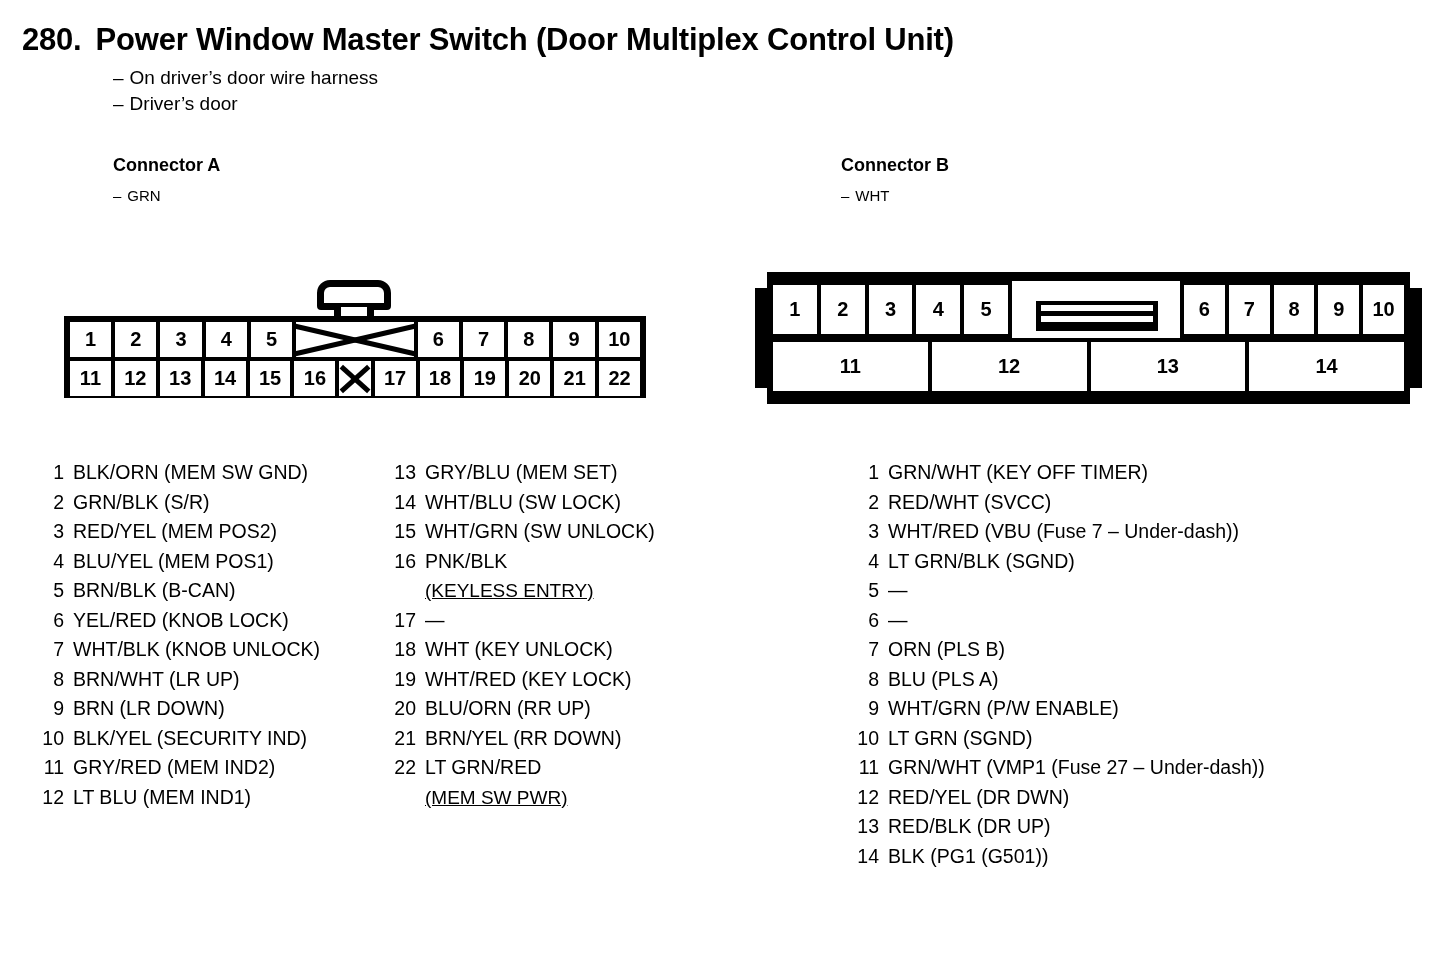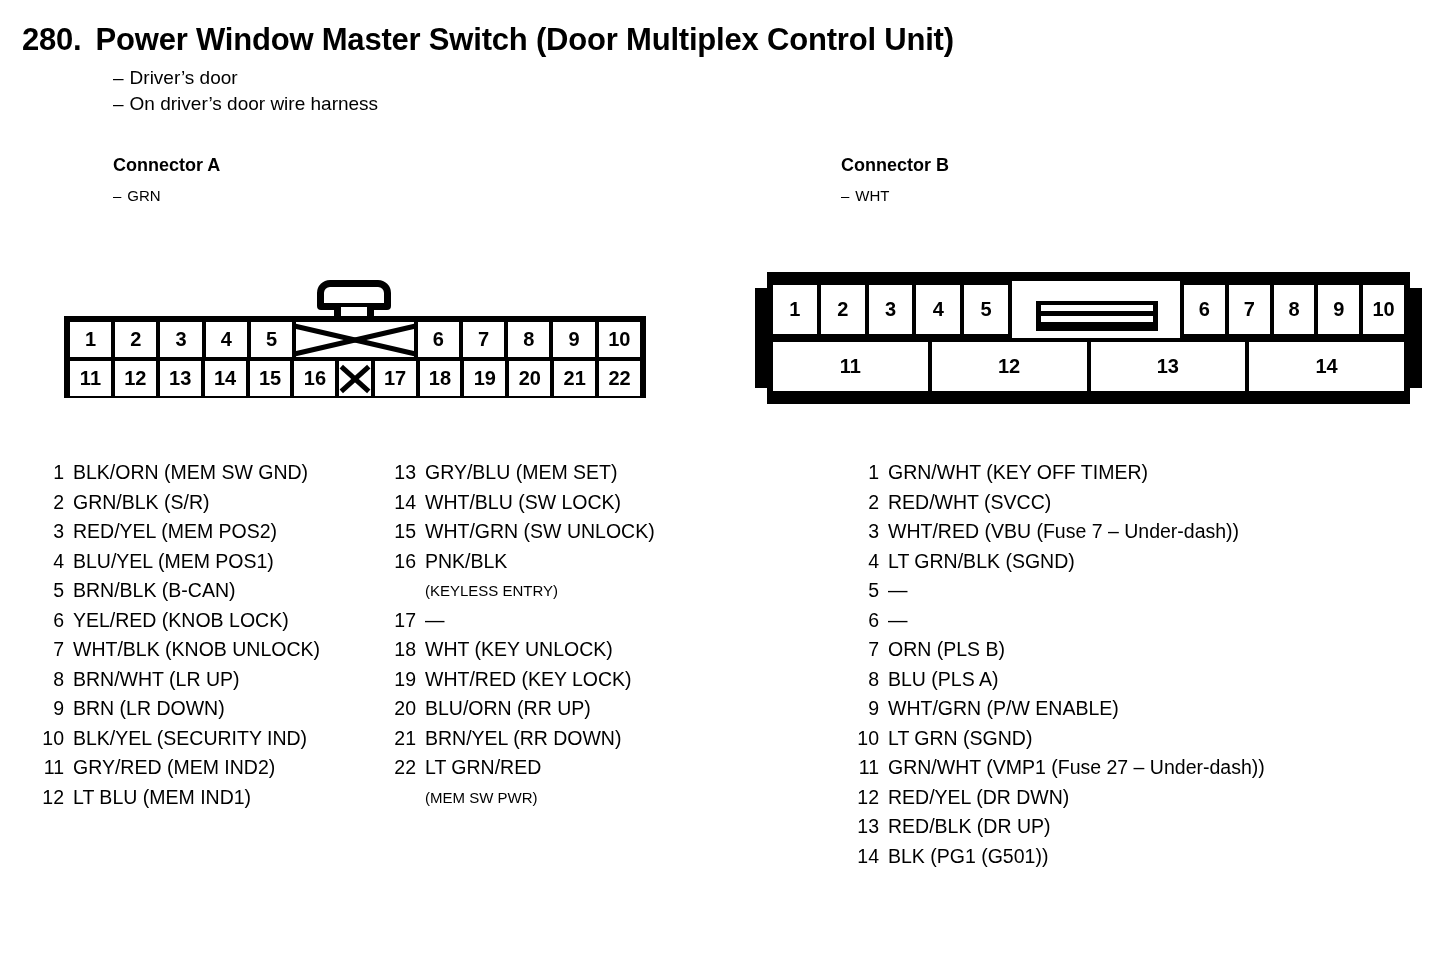--- a/index.html
+++ b/index.html
@@ -146,39 +146,39 @@
     font-size: 20px; font-weight: bold;
     margin-right: 4px;
   }
   .cellBwide:last-child { margin-right: 0; }
 
   
   .pin-list { position: absolute; }
   .pin-row { display: flex; font-size: 19.5px; line-height: 29.5px; white-space: nowrap; }
   .pin-num { width: 34px; text-align: right; margin-right: 9px; flex: none; }
   .pin-label { text-align: left; }
-  .pin-cont { padding-left: 43px; font-size: 15px; line-height: 29.5px; white-space: nowrap; }
+  .pin-cont { padding-left: 43px; font-size: 19px; line-height: 29.5px; white-space: nowrap; text-decoration: underline; }
 
   #listA1 { left: 30px; top: 458px; }
   #listA2 { left: 382px; top: 458px; }
   #listB1 { left: 845px; top: 458px; }
 </style>
 </head>
 <body>
 
 <div class="page-title">
   <span class="num">280.</span><span>Power Window Master Switch (Door Multiplex Control Unit)</span>
 </div>
 
 <div class="subtitle-list">
   <div class="subtitle-line">
+    <span class="dash">–</span><span>On driver’s door wire harness</span>
+  </div>
+  <div class="subtitle-line">
     <span class="dash">–</span><span>Driver’s door</span>
-  </div>
-  <div class="subtitle-line">
-    <span class="dash">–</span><span>On driver’s door wire harness</span>
   </div>
 </div>
 
 <div class="conn-head" id="connA-head">
   <div class="h-title">Connector A</div>
   <div class="h-sub">
     <span class="dash">–</span><span>GRN</span>
   </div>
 </div>
 

